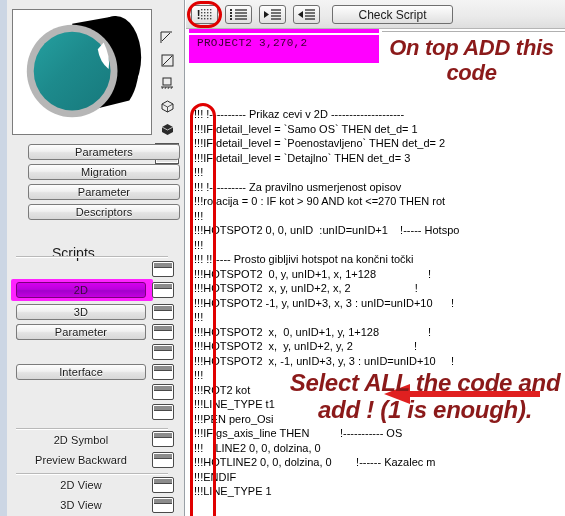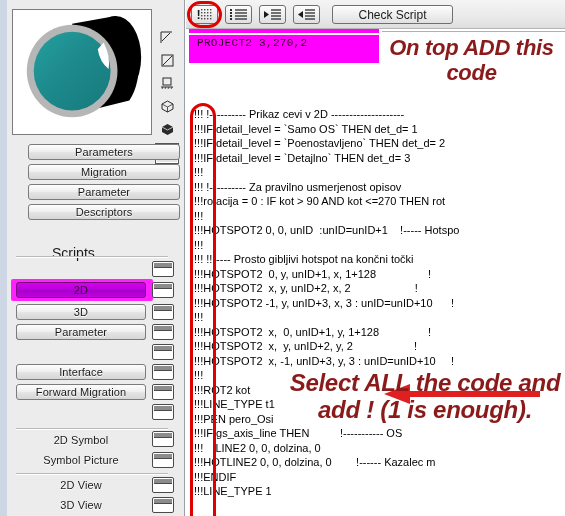--- a/index.html
+++ b/index.html
@@ -382,42 +382,39 @@
         <i></i>
       </div>
 
     <div class="btn script" style="top:364px">
       <span>Interface</span>
     </div>
     <div class="winicon" style="top:364px">
         <i></i>
       </div>
 
-    <div class="btn script" style="top:384px">
-      <span>Forward Migration</span>
-    </div>
     <div class="winicon" style="top:384px">
         <i></i>
       </div>
 
     <div class="winicon" style="top:404px">
         <i></i>
       </div>
 
     <div class="sep" style="top:428px"></div>
 
     <div class="btn script plain" style="top:432px">
       <span>2D Symbol</span>
     </div>
     <div class="winicon" style="top:431px">
         <i></i>
       </div>
 
     <div class="btn script plain" style="top:452px">
-      <span>Symbol Picture</span>
+      <span>Preview Backward</span>
     </div>
     <div class="winicon" style="top:452px">
         <i></i>
       </div>
 
     <div class="sep" style="top:473px"></div>
 
     <div class="btn script plain" style="top:477px">
       <span>2D View</span>
     </div>

